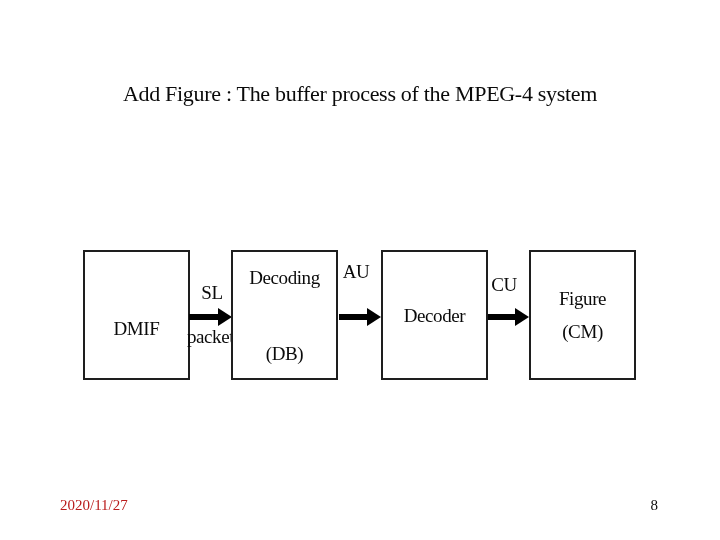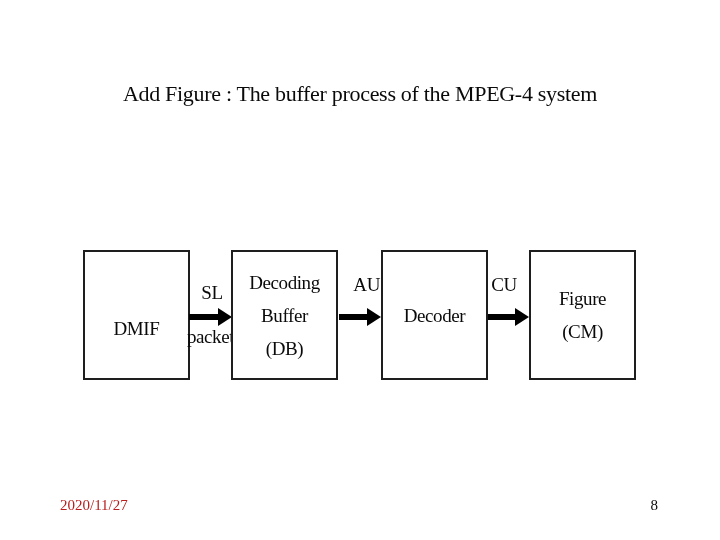--- a/index.html
+++ b/index.html
@@ -52,21 +52,21 @@
     display: block;
     width: 100%;
     height: 33px;
     line-height: 33px;
     text-align: center;
     font-size: 19px;
     letter-spacing: -0.4px;
     white-space: nowrap;
   }
   .dbox-1 { left: 83px; justify-content: flex-end; }
-  .dbox-2 { left: 231px; }
+  .dbox-2 { left: 231px; gap: 43px; }
   .dbox-3 { left: 381px; }
   .dbox-4 { left: 529px; }
 
   .arrow-shaft {
     position: absolute;
     top: 314px;
     height: 6px;
     background: #000000;
   }
   .arrow-head {
@@ -88,21 +88,21 @@
   .flow-label {
     position: absolute;
     font-size: 19px;
     line-height: 20px;
     letter-spacing: -0.4px;
     text-align: center;
     white-space: nowrap;
   }
   .label-sl      { left: 188px; width: 48px; top: 275px; margin-top: 8px; }
   .label-packets { left: 184px; width: 60px; top: 327px; }
-  .label-au      { left: 332px; width: 48px; top: 275px; text-align: right; }
+  .label-au      { left: 332px; width: 48px; top: 262px; }
   .label-cu      { left: 480px; width: 48px; top: 275px; }
 
   .footer-date {
     position: absolute;
     left: 60px;
     top: 496px;
     font-size: 15px;
     line-height: 18px;
     color: #b91c1c;
   }
@@ -131,21 +131,20 @@
       <span class="box-line"></span>
     </div>
 
     <div class="arrow-shaft shaft-1"></div>
     <div class="arrow-head head-1"></div>
     <div class="flow-label label-sl">SL</div>
     <div class="flow-label label-packets">packets</div>
 
     <div class="dbox dbox-2">
       <span class="box-line">Decoding</span>
-      <span class="box-line">Buffer</span>
       <span class="box-line">(DB)</span>
     </div>
 
     <div class="arrow-shaft shaft-2"></div>
     <div class="arrow-head head-2"></div>
     <div class="flow-label label-au">AU</div>
 
     <div class="dbox dbox-3">
       <span class="box-line"></span>
       <span class="box-line">Decoder</span>

